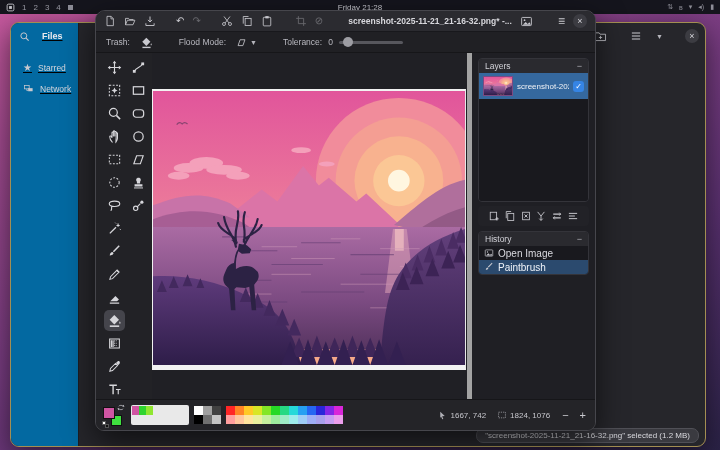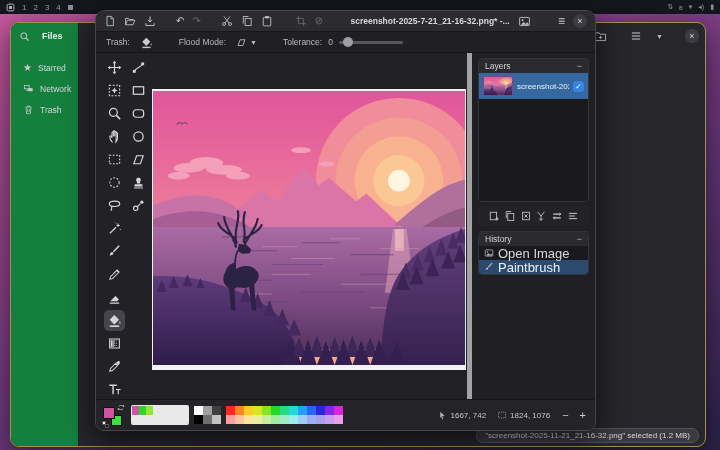--- a/index.html
+++ b/index.html
@@ -15,22 +15,22 @@
     display:flex;align-items:center;font-size:8px;}
   .tb-left{display:flex;align-items:center;gap:7px;padding-left:6px;}
   .tb-clock{position:absolute;left:0;right:0;text-align:center;font-size:8px;color:#cfcfd6;}
   .tb-right{margin-left:auto;display:flex;align-items:center;gap:6px;padding-right:6px;font-size:7px;color:#8f8f99;}
   .ws-num{color:#9a9aa4}
   .tb-dot{width:5px;height:5px;background:#8f8f99;}
 
   
   .files-win{position:absolute;left:10px;top:22px;width:696px;height:425px;background:#26262b;
     border:1px solid #a38e52;border-radius:9px;box-shadow:0 8px 28px rgba(0,0,0,.55);}
-  .files-side{position:absolute;left:0;top:0;width:68px;height:100%;background:#15803d;
-    border-right:1px solid #1d1d22;border-radius:8px 0 0 8px;}
+  .files-side{position:absolute;left:0;top:0;width:68px;height:100%;background:#0369a1;
+    border-right:1px solid #1d1d22;border-radius:8px 0 0 8px;text-decoration:underline;}
   .files-side-head{display:flex;align-items:center;height:26px;padding:0 8px;gap:12px;}
   .files-title{font-size:9px;font-weight:bold;color:#e9e9ed;flex:1;text-align:center;padding-right:10px;}
   .side-item{display:flex;align-items:center;gap:6px;height:21px;padding:0 9px;color:#d6d6dc;font-size:8.5px;border-radius:5px;margin:0 3px;}
   .files-head-right{position:absolute;right:6px;top:4px;display:flex;align-items:center;gap:9px;height:18px;}
   .circle-btn{width:14px;height:14px;border-radius:50%;background:#3c3c42;display:inline-flex;align-items:center;justify-content:center;color:#d6d6dc;font-size:9px;line-height:1;}
   .status-pill{position:absolute;right:6px;bottom:3px;background:#3a3a40;border:1px solid #505057;border-radius:7px;
     color:#d9d9de;font-size:8px;padding:2px 8px;white-space:nowrap;}
 
   
   .pinta{position:absolute;left:95px;top:10px;width:501px;height:421px;background:#222226;
@@ -60,21 +60,21 @@
   .frame{margin:5px 6px 0 6px;border:1px solid #34343a;border-radius:4px;overflow:hidden;}
   .frame-head{display:flex;align-items:center;justify-content:space-between;background:#2a2a2f;padding:2px 6px;font-size:8.5px;color:#d2d2d8;}
   .frame-min{color:#b5b5bc;font-size:9px;}
   .layer-list{background:#19191e;height:128px;}
   .layer-row{display:flex;align-items:center;gap:4px;height:26px;padding:0 4px;background:#35689e;}
   .layer-thumb{width:30px;height:20px;border:1px solid #10101400;overflow:hidden;background:#7b4a82;}
   .layer-name{flex:1;font-size:8px;color:#f0f2f6;white-space:nowrap;overflow:hidden;}
   .chk{width:11px;height:11px;border-radius:3px;background:#3584e4;color:#fff;font-size:8px;display:flex;align-items:center;justify-content:center;}
   .layer-btns{display:flex;align-items:center;justify-content:space-between;padding:4px 10px;background:#222227;margin:4px 6px 0 6px;border-radius:4px;}
   .hist-list{background:#19191e;}
-  .hist-row{display:flex;align-items:center;gap:4px;height:14px;padding:0 5px;font-size:13px;color:#d9d9df;}
+  .hist-row{display:flex;align-items:center;gap:4px;height:14px;padding:0 5px;font-size:10px;color:#d9d9df;}
   .hist-row.sel{background:#2b4a6e;color:#eef2f8;}
 
   .p-status{height:31px;background:#242428;border-top:1px solid #161619;display:flex;align-items:center;gap:5px;padding:0 6px;flex:0 0 auto;text-align:center;}
   .colorpair{position:relative;width:24px;height:24px;flex:0 0 auto;}
   .colorpair .pri{position:absolute;left:1px;top:4px;width:12px;height:12px;border:1px solid #111;z-index:2;}
   .colorpair .sec{position:absolute;left:9px;top:12px;width:11px;height:11px;border:1px solid #111;}
   .colorpair .swap{position:absolute;right:0;top:0;color:#cfcfd5;}
   .colorpair .reset{position:absolute;left:0;bottom:-1px;width:7px;height:7px;}
   .reset .b{position:absolute;right:0;bottom:0;width:4px;height:4px;background:#111;border:1px solid #555;}
   .reset .w{position:absolute;left:0;top:0;width:4px;height:4px;background:#fff;border:1px solid #555;}
@@ -287,20 +287,21 @@
           <svg width="9" height="9">
             <use href="#i-winbox"></use>
           </svg>
         </span>
       <span class="ws-num">1</span>
       <span class="ws-num">2</span>
       <span class="ws-num">3</span>
       <span class="ws-num">4</span>
       <span class="tb-dot"></span>
     </div>
+    <div class="tb-clock">Friday 21:28</div>
     <div class="tb-right">
       <span>⇅</span>
       <span>ʙ</span>
       <span>▾</span>
       <span>◂)</span>
       <span>▮</span>
     </div>
   </div>
 
   <div class="files-win">
@@ -334,28 +335,20 @@
         <span>Starred</span>
       </div>
       <div class="side-item">
         <span class="ic">
             <svg width="11" height="11">
               <use href="#i-network"></use>
             </svg>
           </span>
         <span>Network</span>
       </div>
-      <div class="side-item">
-        <span class="ic">
-            <svg width="11" height="11">
-              <use href="#i-trash"></use>
-            </svg>
-          </span>
-        <span>Trash</span>
-      </div>
     </div>
     <div class="status-pill">"screenshot-2025-11-21_21-16-32.png" selected (1.2 MB)</div>
   </div>
 
   <div class="pinta">
 
     <div class="p-head">
       <span class="ic">
           <svg width="12" height="12">
             <use href="#i-page"></use>
@@ -391,21 +384,21 @@
           </svg>
         </span>
       <span style="width:6px"></span>
       <span class="ic dim">
           <svg width="12" height="12">
             <use href="#i-crop"></use>
           </svg>
         </span>
       <span class="glyph dim">⊘</span>
       <span class="sp"></span>
-      <span class="p-title">screenshot-2025-7-21_21-16-32.png* -...</span>
+      <span class="p-title">screenshot-2025-11-21_21-16-32.png* -...</span>
       <span class="ic">
           <svg width="13" height="13">
             <use href="#i-image"></use>
           </svg>
         </span>
       <span class="sp"></span>
       <span class="glyph" style="font-size:12px">≡</span>
       <span class="circle-btn">×</span>
     </div>
 

